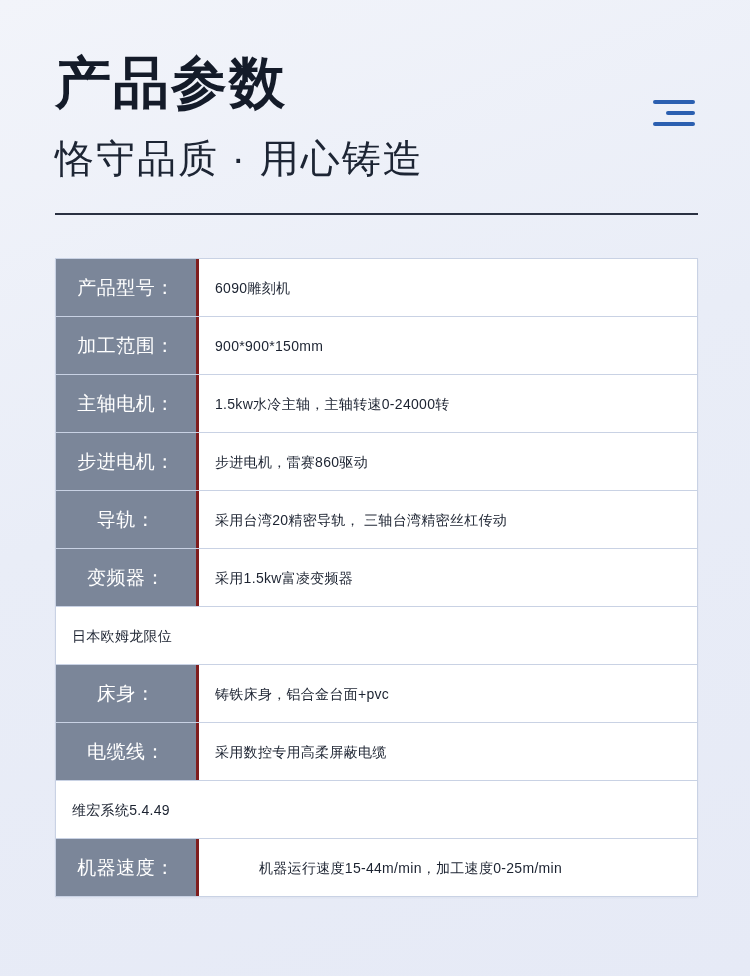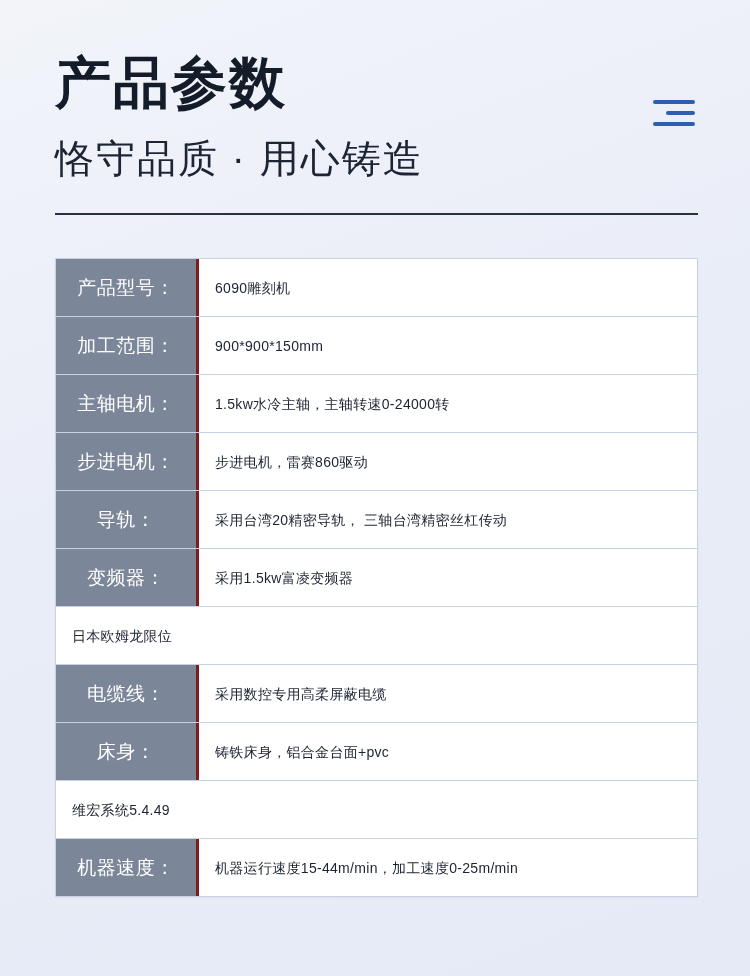--- a/index.html
+++ b/index.html
@@ -78,20 +78,21 @@
     box-shadow: 0 1px 2px rgba(40,60,100,0.05);
   }
   .row {
     display: flex;
     align-items: stretch;
     border-bottom: 1px solid #c9d2e4;
     min-height: 57px;
   }
   .row:last-child {
     border-bottom: none;
+    gap: 44px;
   }
   .cell-label {
     flex: 0 0 143px;
     background: #7b8699;
     color: #ffffff;
     font-size: 19px;
     display: flex;
     align-items: center;
     justify-content: center;
     text-align: center;
@@ -160,27 +161,27 @@
     <div class="row">
       <div class="cell-label">变频器：</div>
       <div class="cell-value">采用1.5kw富凌变频器</div>
     </div>
 
     <div class="row">
       <div class="cell-value">日本欧姆龙限位</div>
     </div>
 
     <div class="row">
-      <div class="cell-label">电缆线：</div>
-      <div class="cell-value">采用数控专用高柔屏蔽电缆</div>
+      <div class="cell-label">床身：</div>
+      <div class="cell-value">铸铁床身，铝合金台面+pvc</div>
     </div>
 
     <div class="row">
-      <div class="cell-label">床身：</div>
-      <div class="cell-value">铸铁床身，铝合金台面+pvc</div>
+      <div class="cell-label">电缆线：</div>
+      <div class="cell-value">采用数控专用高柔屏蔽电缆</div>
     </div>
 
     <div class="row">
       <div class="cell-value">维宏系统5.4.49</div>
     </div>
 
     <div class="row">
       <div class="cell-label">机器速度：</div>
       <div class="cell-value">机器运行速度15-44m/min，加工速度0-25m/min</div>
     </div>

